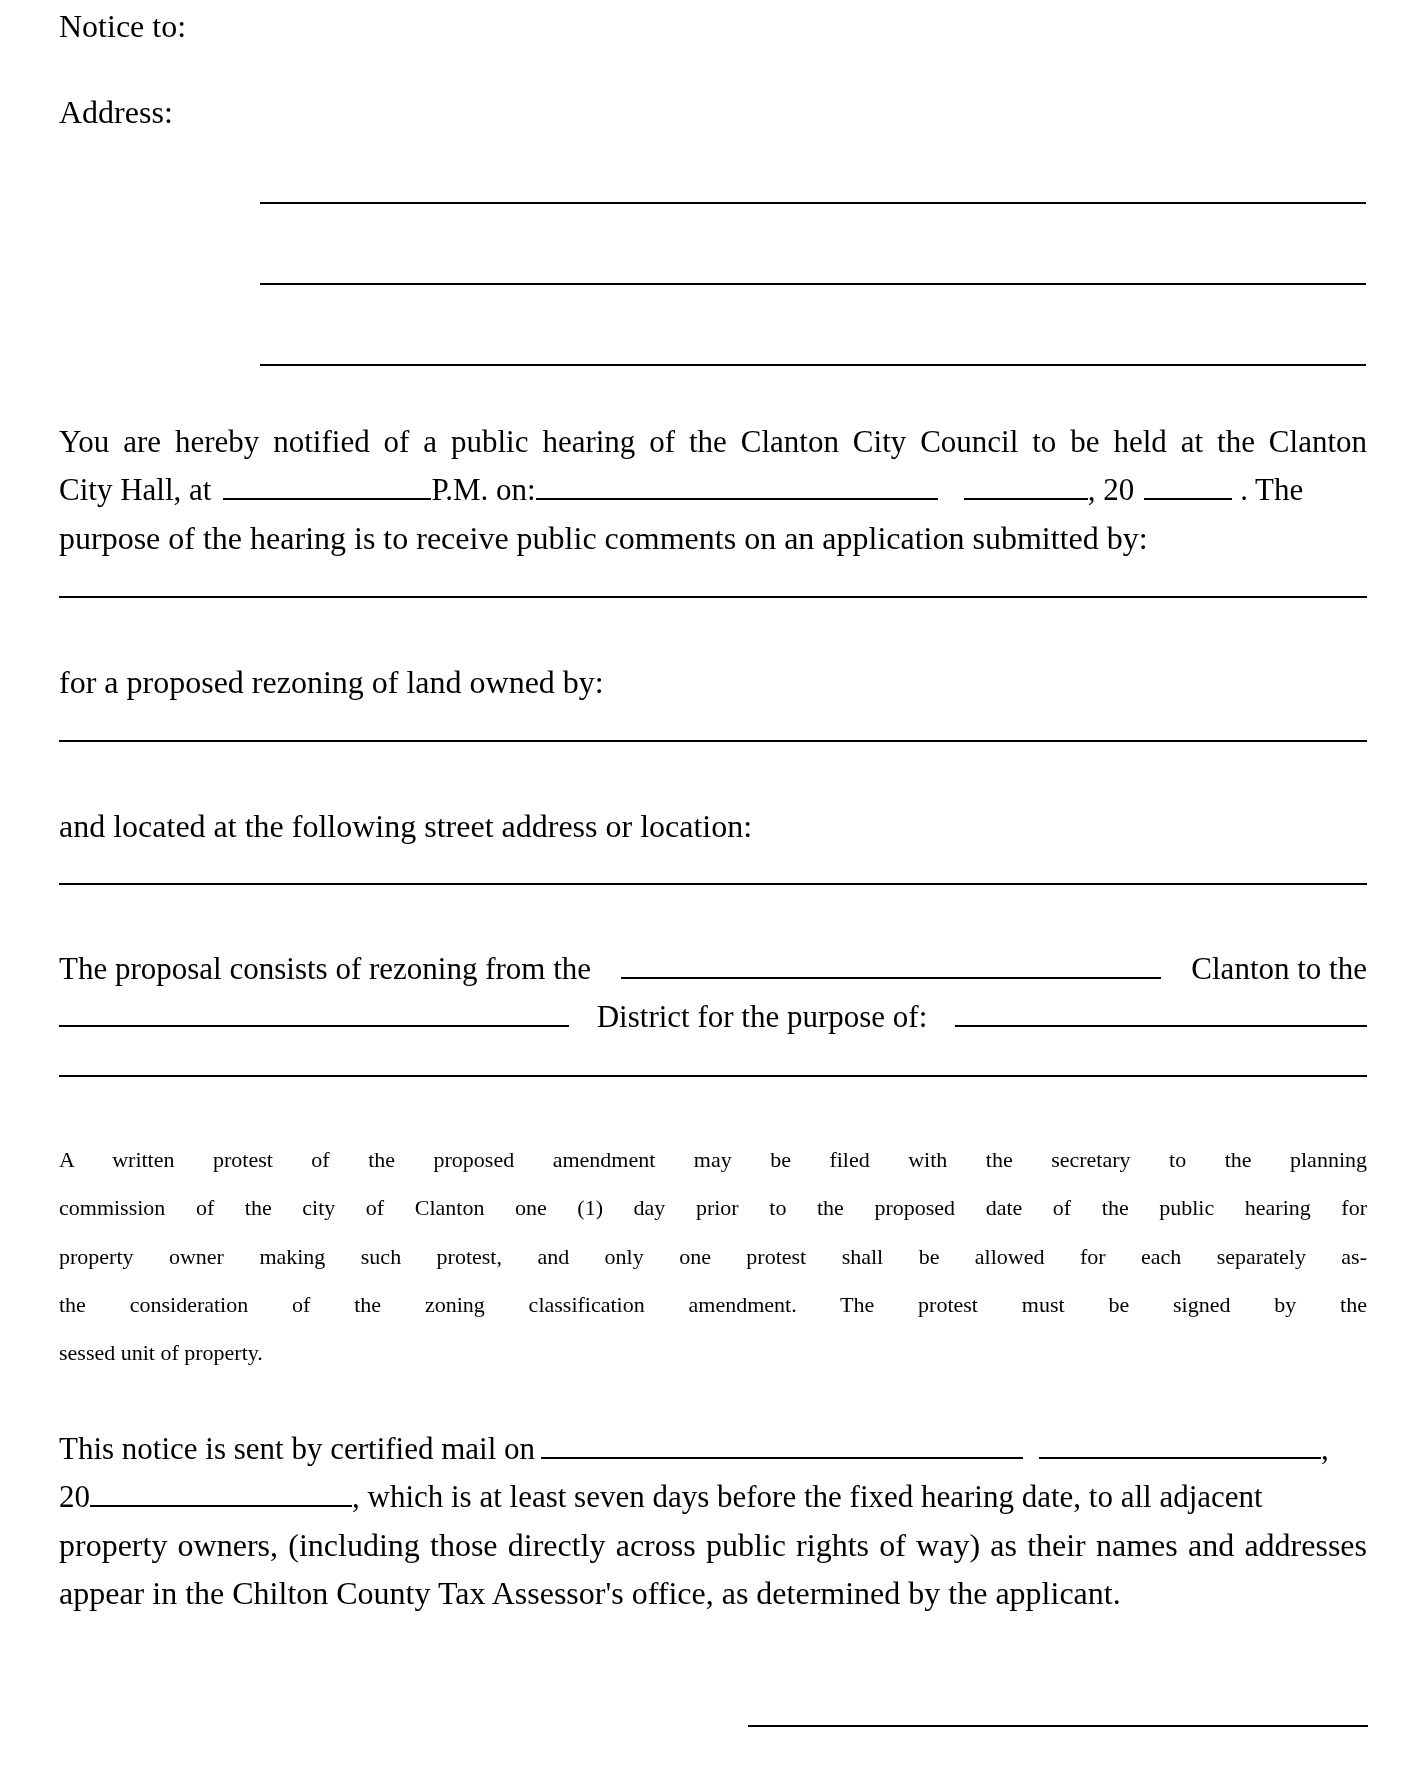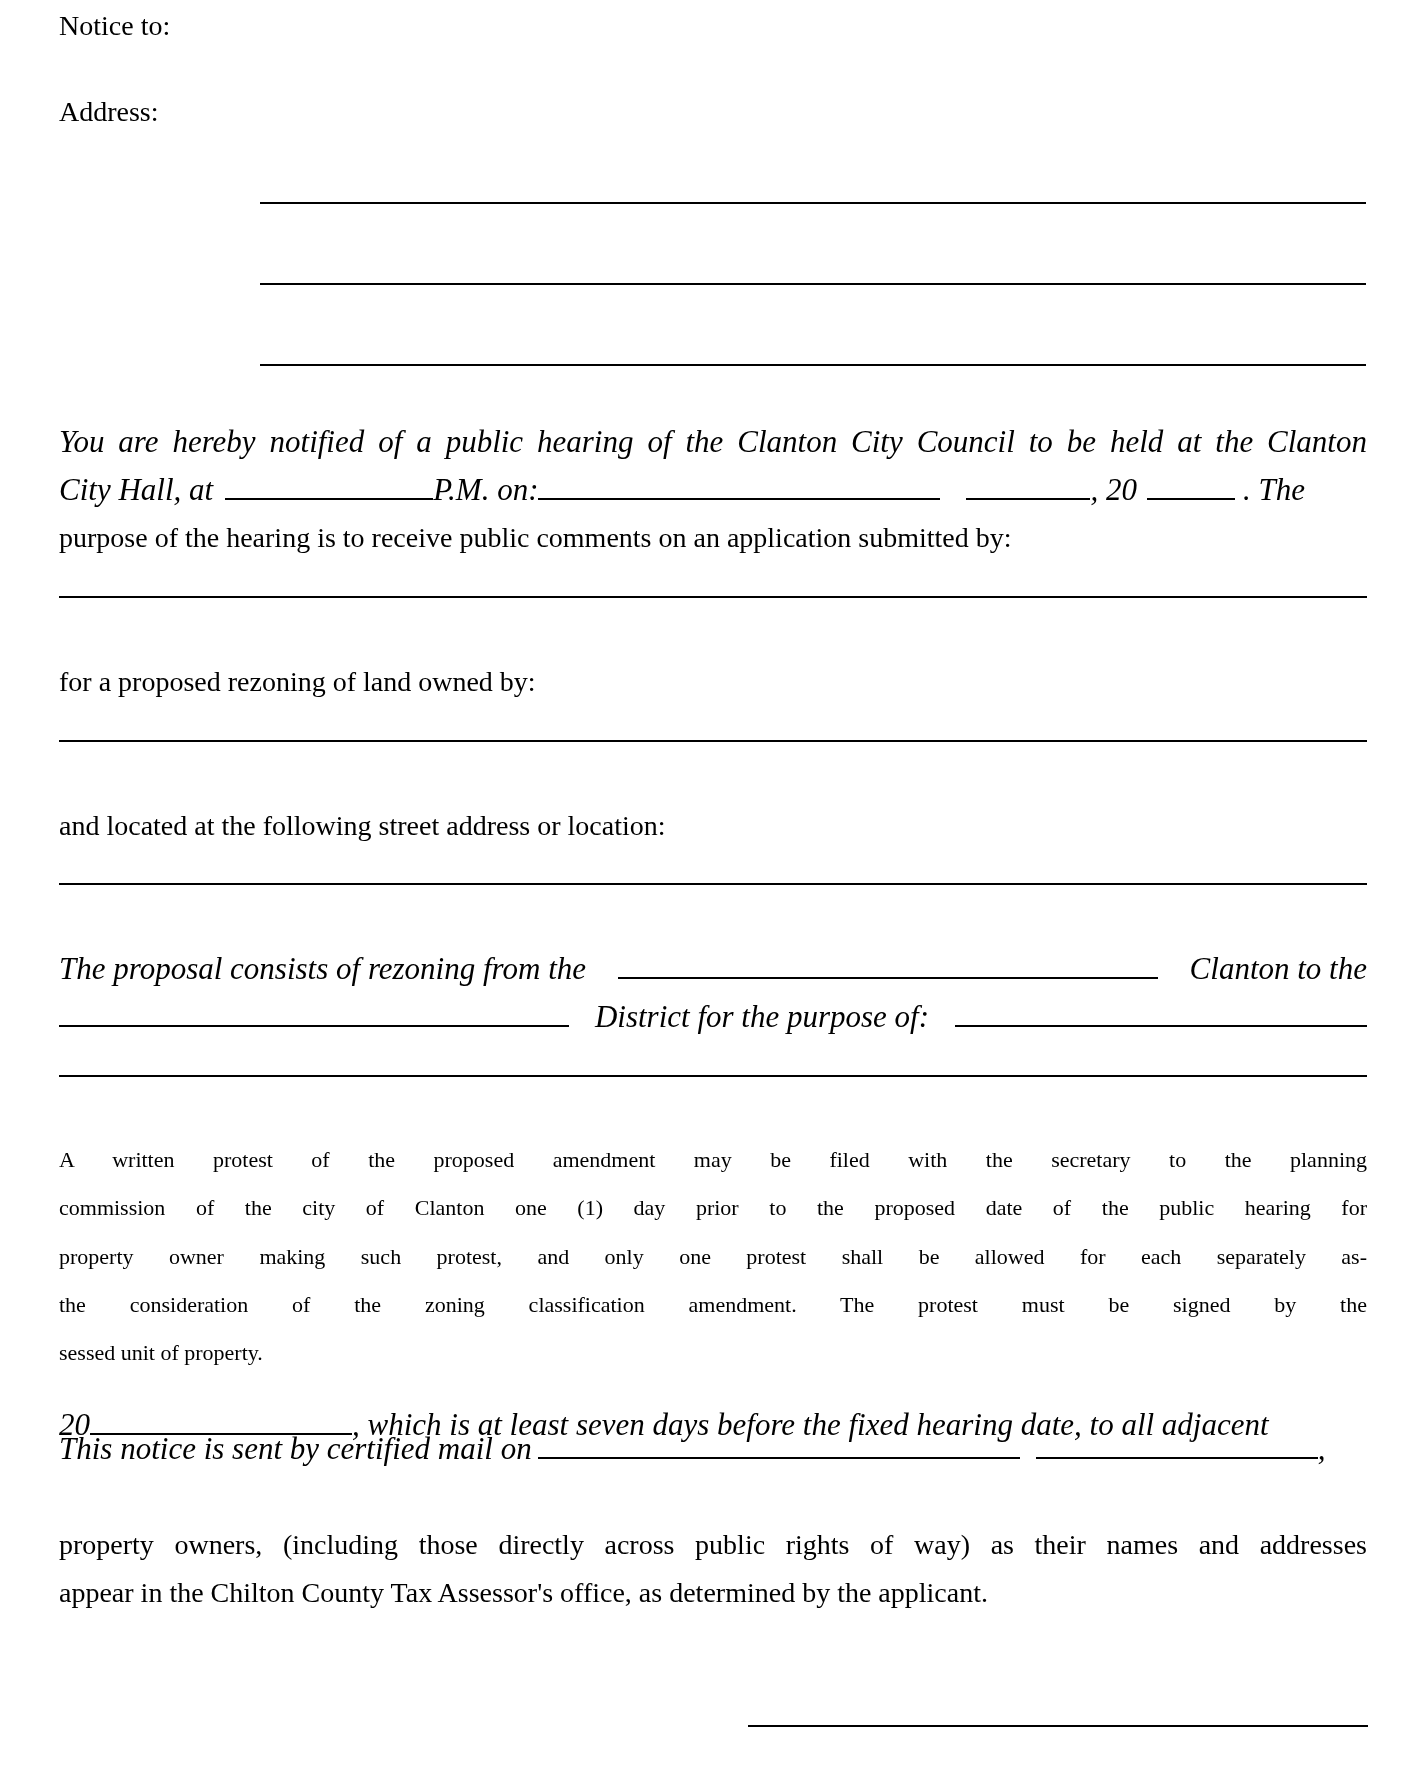--- a/index.html
+++ b/index.html
@@ -1,21 +1,21 @@
 <!DOCTYPE html>
 <html><head>
 <meta charset="utf-8">
 <style>
   html, body { margin: 0; padding: 0; background: #ffffff; }
   body { width: 1426px; height: 1783px; position: relative; overflow: hidden;
          font-family: "Liberation Serif", "DejaVu Serif", serif; color: #000; }
-  .t { position: absolute; font-size: 28px; line-height: 36px; white-space: nowrap; }
+  .t { position: absolute; font-size: 32px; line-height: 36px; white-space: nowrap; }
   .hl { position: absolute; height: 0; border-top: 2px solid #000; }
   .blank { display: inline-block; border-bottom: 2px solid #000; height: 26px; vertical-align: baseline; }
-  .jline { display: flex; justify-content: space-between; align-items: baseline; position: absolute; left: 59px; width: 1308px; font-size: 31px; line-height: 36px; white-space: nowrap; font-style: italic; }
+  .jline { display: flex; justify-content: space-between; align-items: baseline; position: absolute; left: 59px; width: 1308px; font-size: 31px; line-height: 36px; white-space: nowrap; }
   .para { position: absolute; left: 59px; width: 1308px; font-size: 22px; line-height: 48.3px; text-align: justify; }
   .para span.l { display: block; text-align: justify; text-align-last: justify; }
   .para span.last { display: block; text-align: left; }
 </style>
 </head>
 <body>
 
 <div class="t" style="left:59px; top:8px;">Notice to:</div>
 <div class="t" style="left:59px; top:94px;">Address:</div>
 
@@ -65,21 +65,21 @@
   <span class="l">the consideration of the zoning classification amendment. The protest must be signed by the</span>
   <span class="last">sessed unit of property.</span>
 </div>
 
 <div class="jline" style="top:1431px; justify-content:flex-start;">
   <span>This notice is sent by certified mail on</span>
   <span class="blank" style="width:482px; margin-left:6px;"></span>
   <span class="blank" style="width:282px; margin-left:16px;"></span>
   <span>,</span>
 </div>
-<div class="jline" style="top:1407px; justify-content:flex-start;">
+<div class="jline" style="top:1479px; justify-content:flex-start;">
   <span>20</span>
   <span class="blank" style="width:262px;"></span>
   <span style="margin-left:0;">, which is at least seven days before the fixed hearing date, to all adjacent</span>
 </div>
 <div class="t" style="left:59px; top:1527px; width:1308px; text-align:justify; text-align-last:justify;">property owners, (including those directly across public rights of way) as their names and addresses</div>
 <div class="t" style="left:59px; top:1575px;">appear in the Chilton County Tax Assessor's office, as determined by the applicant.</div>
 
 <div class="hl" style="left:748px; width:620px; top:1725px;"></div>
 <div class="t" style="left:1049px; top:1815px;">Mayor</div>
 

